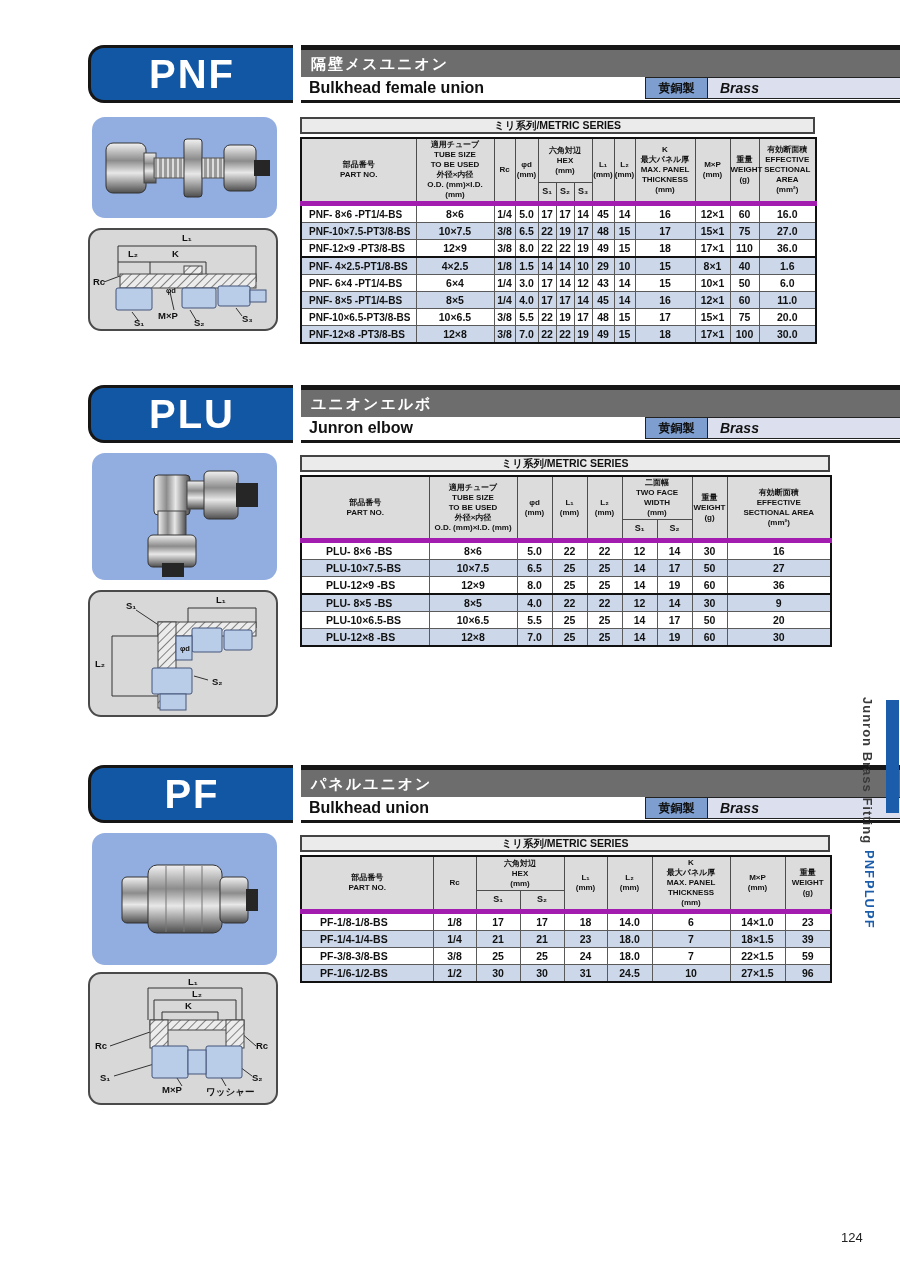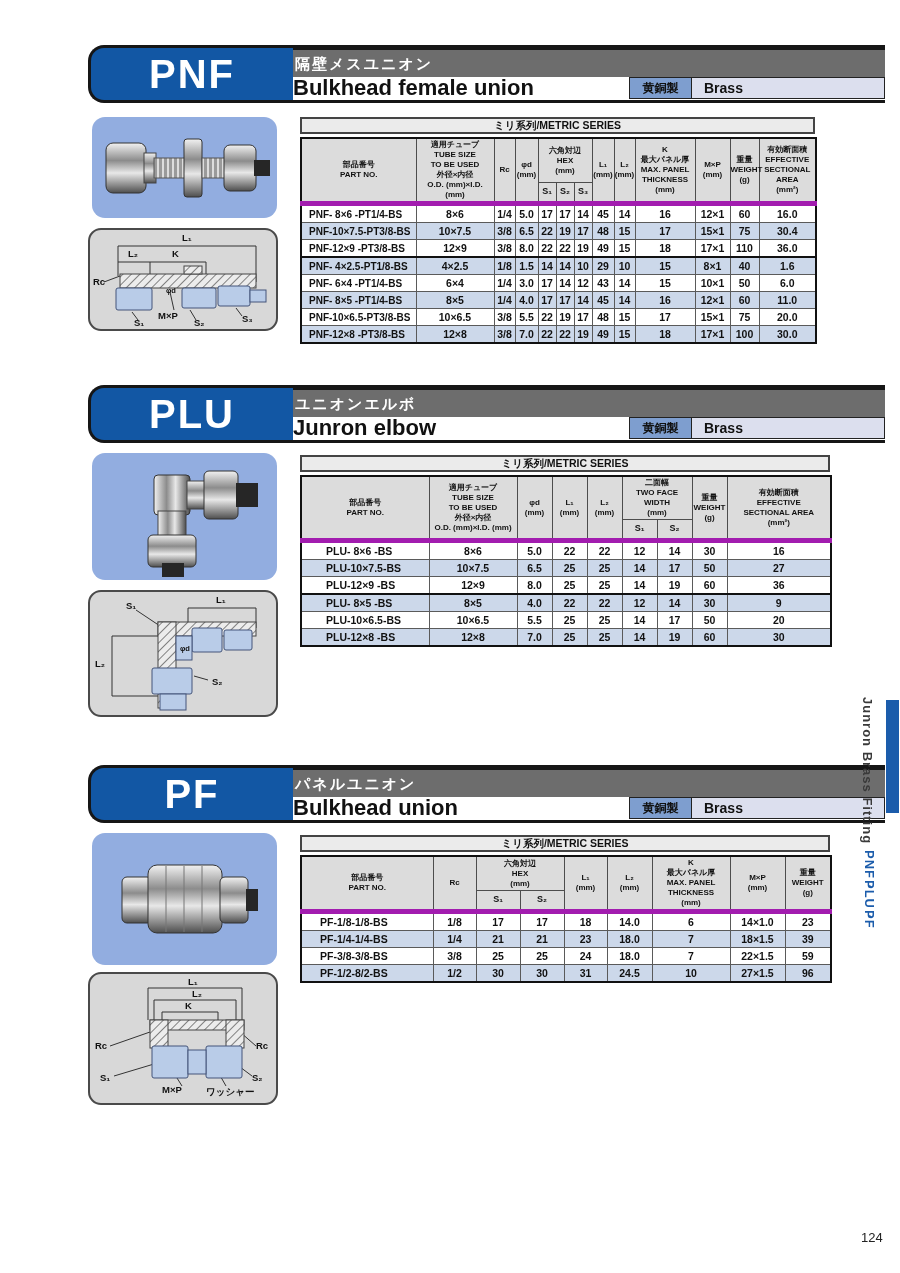--- a/index.html
+++ b/index.html
@@ -1,28 +1,28 @@
 <!DOCTYPE html>
 <html><head>
 <meta charset="utf-8">
 <style>
   html,body{margin:0;padding:0;background:#ffffff;}
   body{width:900px;height:1273px;position:relative;font-family:"Liberation Sans",sans-serif;color:#111;}
 
   
   .band{position:absolute;left:88px;width:805px;height:58px;}
-  .band-right{position:absolute;left:189px;top:0;width:600px;height:58px;padding-left:8px;}
+  .band-right{position:absolute;left:205px;top:0;width:600px;height:58px;padding-left:8px;}
   .band-jp{height:27px;background:#6d6d6d;border-top:5px solid #161616;color:#fff;
            font-size:15px;font-weight:bold;line-height:27px;padding-left:10px;letter-spacing:2px;}
   .band-row{position:relative;height:23px;background:#fff;border-bottom:3px solid #161616;}
-  .band-en{font-size:22px;font-weight:bold;line-height:22px;padding-left:8px;display:inline-block;}
+  .band-en{font-size:16px;font-weight:bold;line-height:22px;padding-left:8px;display:inline-block;}
   .mat-jp{position:absolute;right:193px;top:0;width:63px;height:22px;background:#7e9ecf;
           border:1px solid #222;box-sizing:border-box;text-align:center;font-size:12px;font-weight:bold;line-height:20px;}
   .mat-en{position:absolute;right:0;top:0;width:193px;height:22px;background:#dcdfee;
-          border:1px solid #222;border-left:none;box-sizing:border-box;font-size:14px;font-weight:bold;line-height:20px;padding-left:12px;}
+          border:1px solid #222;border-left:none;box-sizing:border-box;font-size:14px;font-weight:bold;line-height:20px;padding-left:12px;font-style:italic;}
   .band-tab{position:absolute;left:0;top:0;width:205px;height:58px;background:#1257a4;
             border:3px solid #161616;border-right:none;border-radius:16px 0 0 16px;box-sizing:border-box;
             color:#fff;font-size:40px;font-weight:bold;letter-spacing:2px;
             display:flex;align-items:center;justify-content:center;}
 
   
   .photo{position:absolute;background:#92ade0;border-radius:13px;overflow:hidden;}
   .diagram{position:absolute;background:#d8d8d8;border:2px solid #4a4a4a;border-radius:13px;box-sizing:border-box;}
   .dlbl{position:absolute;font-size:9.5px;font-weight:bold;color:#111;white-space:nowrap;}
   .dlbl.small{font-size:7.5px;}
@@ -215,21 +215,21 @@
             <td>3/8</td>
             <td>6.5</td>
             <td>22</td>
             <td>19</td>
             <td>17</td>
             <td>48</td>
             <td>15</td>
             <td>17</td>
             <td>15×1</td>
             <td>75</td>
-            <td>30.4</td>
+            <td>27.0</td>
           </tr>
           <tr>
             <td>PNF-12×9 -PT3/8-BS</td>
             <td>12×9</td>
             <td>3/8</td>
             <td>8.0</td>
             <td>22</td>
             <td>22</td>
             <td>19</td>
             <td>49</td>
@@ -659,31 +659,31 @@
             <td>3/8</td>
             <td>25</td>
             <td>25</td>
             <td>24</td>
             <td>18.0</td>
             <td>7</td>
             <td>22×1.5</td>
             <td>59</td>
           </tr>
           <tr>
-            <td>PF-1/2-8/2-BS</td>
+            <td>PF-1/6-1/2-BS</td>
             <td>1/2</td>
             <td>30</td>
             <td>30</td>
             <td>31</td>
             <td>24.5</td>
             <td>10</td>
             <td>27×1.5</td>
             <td>96</td>
           </tr>
         </tbody>
     </table>
   </div>
 </div>
 
 <span class="vtext" style="left:860px;top:697px;color:#3a3a3a;">Junron Brass Fitting</span>
 <div class="side-bar-accent" style="left:886px;top:700px;width:13px;height:113px;"></div>
 <span class="vtext" style="left:860px;top:850px;color:#1b5cab;">PNF・PLU・PF</span>
-<span class="pagenum" style="left:841px;top:1230px;margin-left:20px;">124</span>
+<span class="pagenum" style="left:841px;top:1230px;">124</span>
 
 </body></html>

